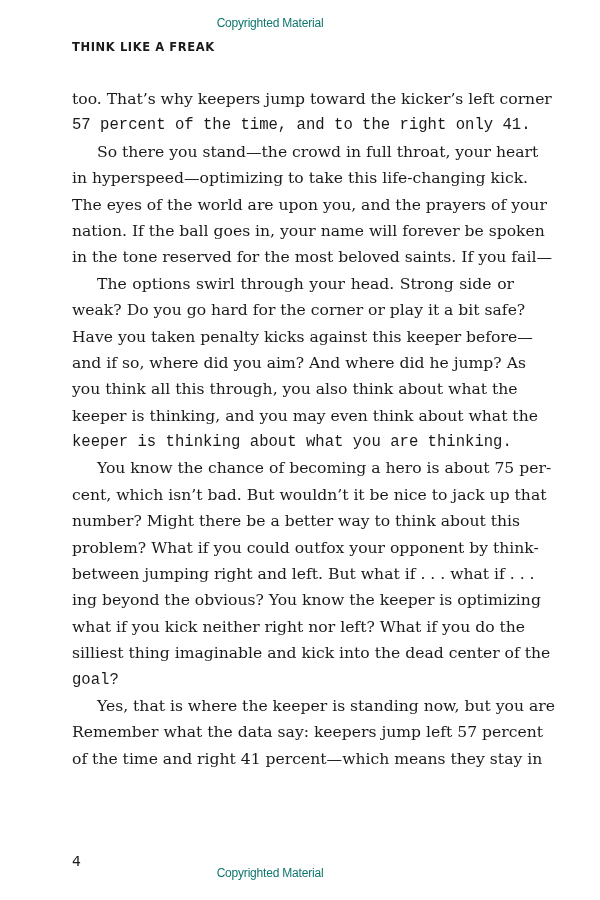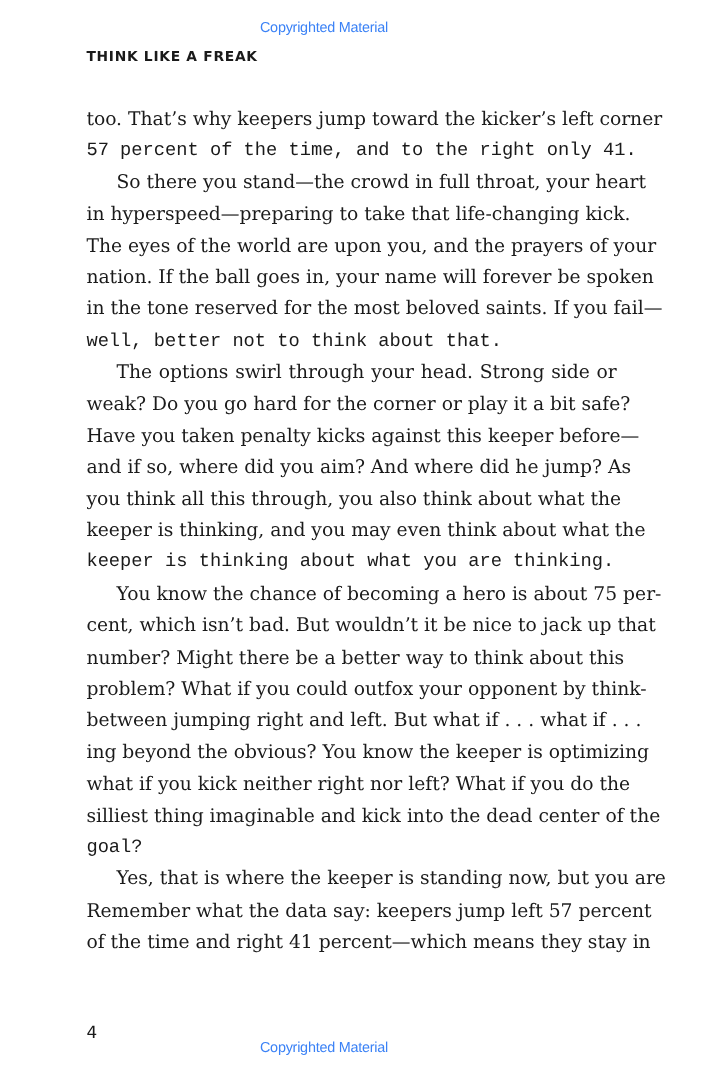--- a/index.html
+++ b/index.html
@@ -1,20 +1,20 @@
 <!DOCTYPE html>
 <html><head>
   <meta charset="utf-8">
   <style>
     html, body { margin: 0; padding: 0; background: #ffffff; }
     body { width: 600px; height: 900px; position: relative; overflow: hidden; }
     .watermark {
       position: absolute; left: 0; width: 540px; text-align: center;
       font-family: "Liberation Sans", sans-serif; font-size: 12px;
-      color: #3b82f6; letter-spacing: -0.2px;
+      color: #0f766e; letter-spacing: -0.2px;
     }
     .watermark.top { top: 16px; }
     .watermark.bottom { top: 866px; }
     .running-head {
       position: absolute; left: 72px; top: 40px;
       font-family: "DejaVu Sans", sans-serif; font-weight: bold;
       font-size: 11.5px; letter-spacing: 0.6px; color: #1a1a1a;
     }
     .body-text {
       position: absolute; left: 72px; top: 86px; width: 442px;
@@ -32,25 +32,24 @@
 </head>
 <body>
 
 <div class="watermark top">Copyrighted Material</div>
 <div class="running-head">THINK LIKE A FREAK</div>
 
 <div class="body-text" id="body-text">
     <span class="line">too. That’s why keepers jump toward the kicker’s left corner</span>
     <span class="line last">57 percent of the time, and to the right only 41.</span>
     <span class="line indent">So there you stand—the crowd in full throat, your heart</span>
-    <span class="line">in hyperspeed—preparing to take that life-changing kick.</span>
+    <span class="line">in hyperspeed—optimizing to take this life-changing kick.</span>
     <span class="line">The eyes of the world are upon you, and the prayers of your</span>
     <span class="line">nation. If the ball goes in, your name will forever be spoken</span>
     <span class="line">in the tone reserved for the most beloved saints. If you fail—</span>
-    <span class="line last">well, better not to think about that.</span>
     <span class="line indent">The options swirl through your head. Strong side or</span>
     <span class="line">weak? Do you go hard for the corner or play it a bit safe?</span>
     <span class="line">Have you taken penalty kicks against this keeper before—</span>
     <span class="line">and if so, where did you aim? And where did he jump? As</span>
     <span class="line">you think all this through, you also think about what the</span>
     <span class="line">keeper is thinking, and you may even think about what the</span>
     <span class="line last">keeper is thinking about what you are thinking.</span>
     <span class="line indent">You know the chance of becoming a hero is about 75 per-</span>
     <span class="line">cent, which isn’t bad. But wouldn’t it be nice to jack up that</span>
     <span class="line">number? Might there be a better way to think about this</span>

